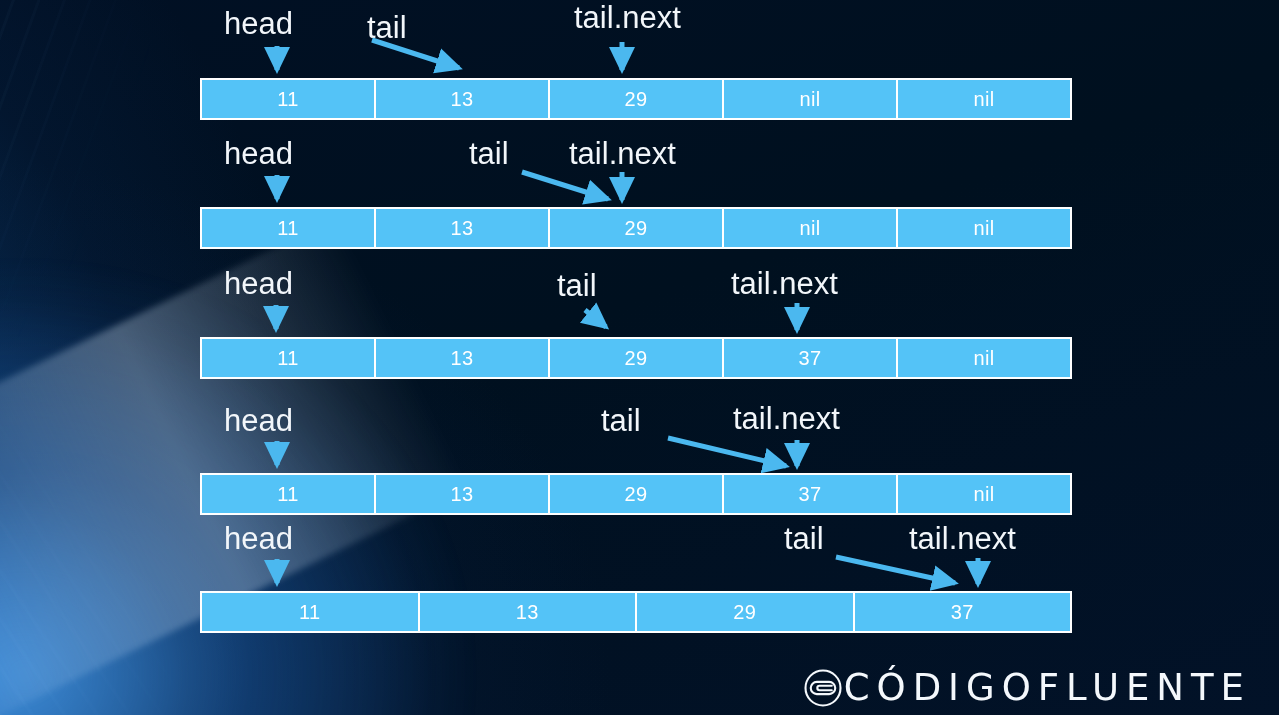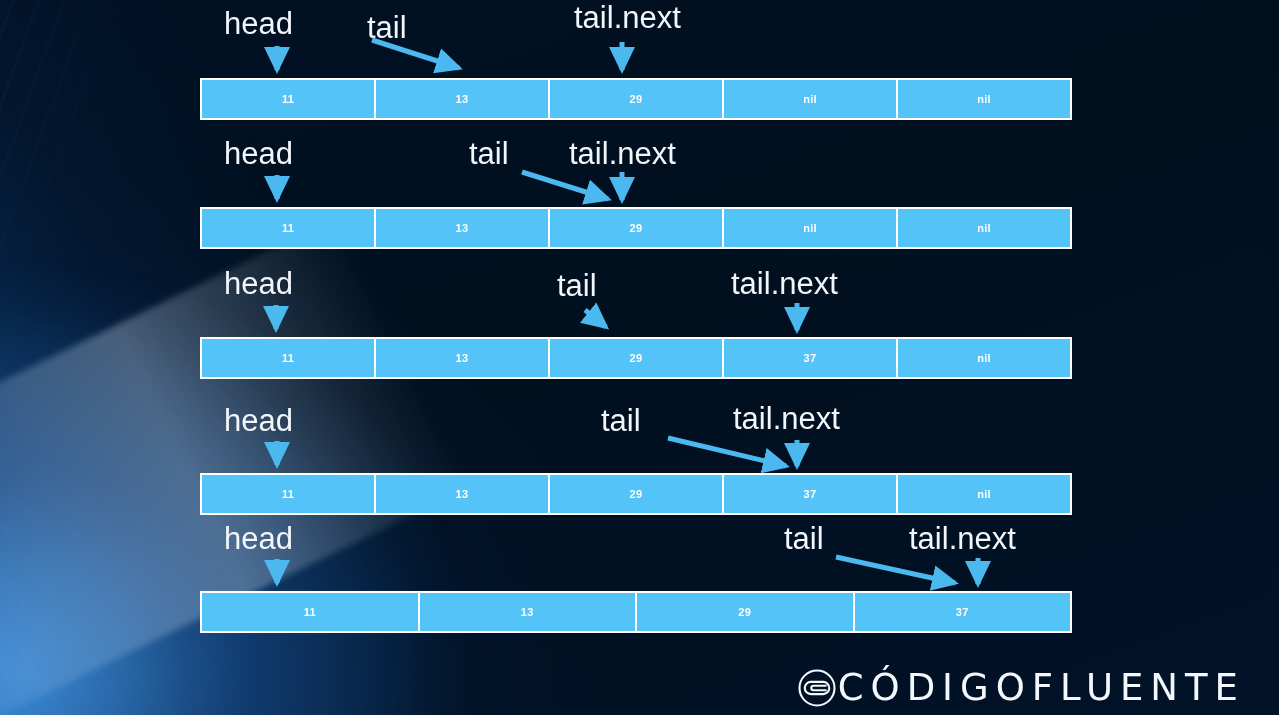--- a/index.html
+++ b/index.html
@@ -107,22 +107,22 @@
     border: 2px solid #ffffff;
     box-sizing: border-box;
     background: #54c3f7;
   }
   .node-cell {
     flex: 1 1 0;
     display: flex;
     align-items: center;
     justify-content: center;
     color: #ffffff;
-    font-size: 11px;
-    font-weight: bold;
+    font-size: 20px;
+    font-weight: normal;
     letter-spacing: 0.3px;
     border-right: 2px solid #ffffff;
     box-sizing: border-box;
   }
   .node-cell:last-child { border-right: none; }
 
   .label {
     position: absolute;
     color: #f2f6fa;
     font-size: 31px;
@@ -137,21 +137,21 @@
     position: absolute;
     left: 0; top: 0;
     width: 1279px;
     height: 715px;
     pointer-events: none;
   }
 
   
   .logo {
     position: absolute;
-    right: 34px;
+    right: 28px;
     bottom: 6px;
     display: flex;
     align-items: center;
   }
   .logo-mark {
     width: 42px;
     height: 42px;
     flex: 0 0 auto;
   }
   .logo-text {

